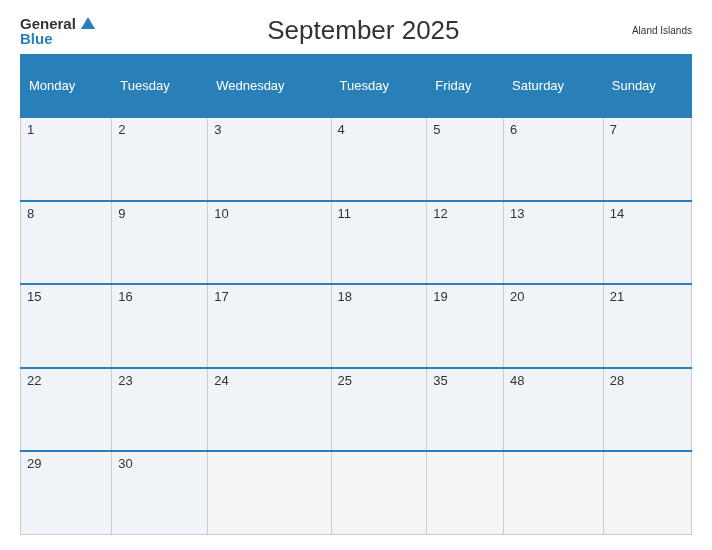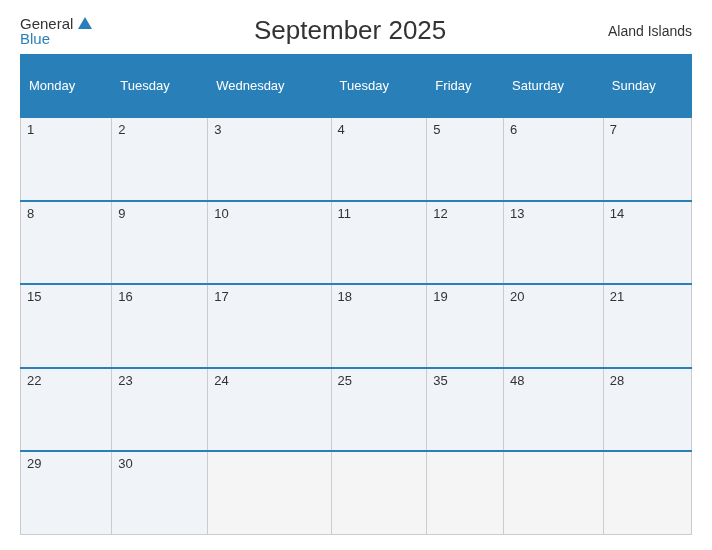--- a/index.html
+++ b/index.html
@@ -24,27 +24,27 @@
 
     .logo {
       display: flex;
       flex-direction: column;
       align-items: flex-start;
       line-height: 1;
     }
 
     .logo-general {
       font-size: 15px;
-      font-weight: normal;
+      font-weight: bold;
       color: #333;
     }
 
     .logo-blue {
       font-size: 15px;
-      font-weight: normal;
+      font-weight: bold;
       color: #2980b9;
     }
 
     .logo-line {
       display: flex;
       align-items: center;
       gap: 2px;
     }
 
     .logo-triangle {
@@ -58,21 +58,21 @@
     }
 
     .calendar-title {
       font-size: 26px;
       font-weight: normal;
       color: #333;
       text-align: center;
     }
 
     .region-label {
-      font-size: 14px;
+      font-size: 10px;
       color: #333;
       text-align: center;
     }
 
     .calendar {
       width: 100%;
       border-collapse: collapse;
       flex: 1;
     }
 

